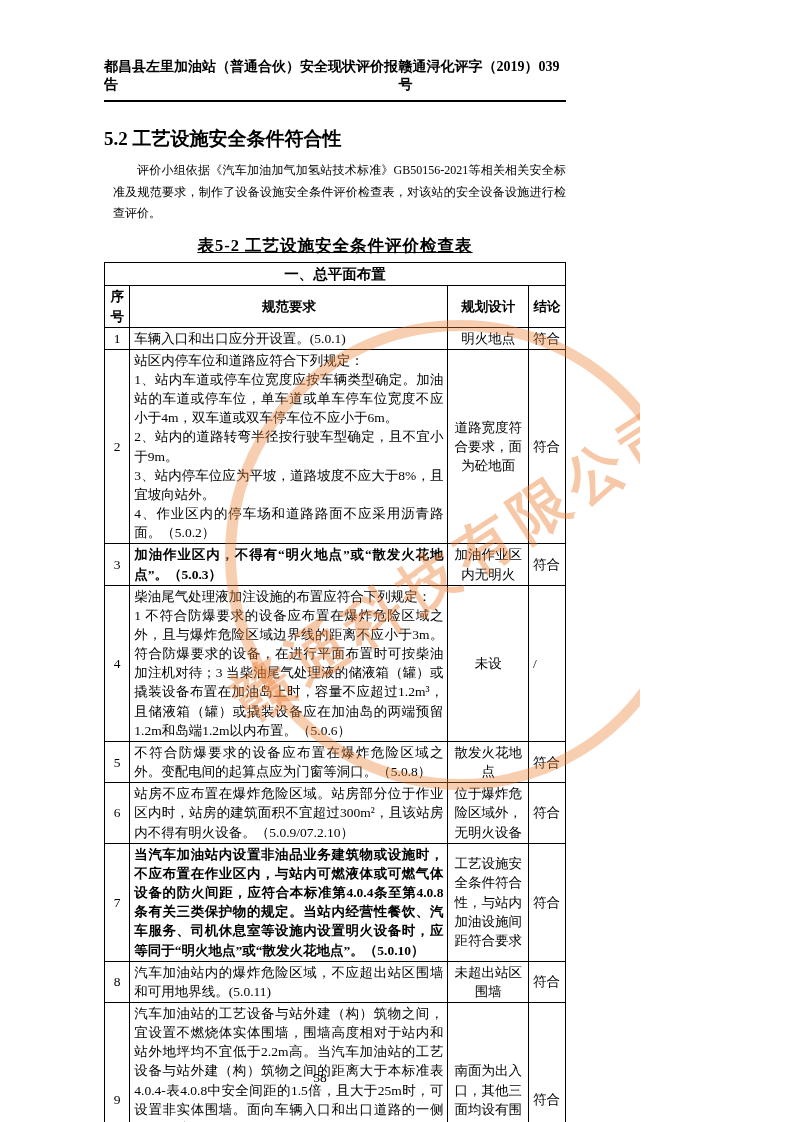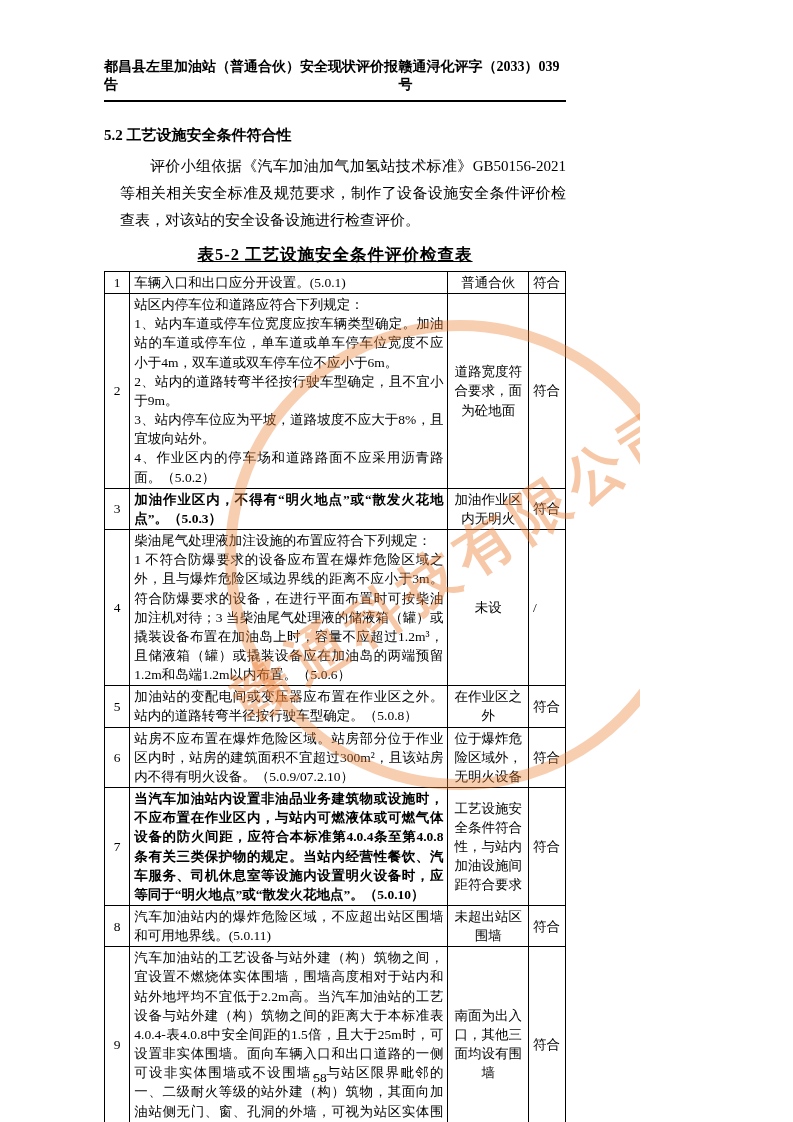--- a/index.html
+++ b/index.html
@@ -13,27 +13,27 @@
     color:#000;
     overflow:hidden;
   }
   .header{
     display:flex;justify-content:space-between;align-items:flex-end;
     font-size:14px;font-weight:bold;
     padding-bottom:6px;
     border-bottom:2px solid #000;
   }
   .section-title{
-    font-size:15px;font-weight:bold;
+    font-size:19px;font-weight:bold;
     margin:24px 0 8px 0;
   }
   .para{
-    font-size:15px;line-height:1.8;
+    font-size:12px;line-height:1.8;
     text-indent:2em;text-align:justify;
-    margin:0 0 10px 16px;
+    margin:0 0 10px 9px;
   }
   .tbl-title{
     font-size:16.5px;font-weight:bold;text-align:center;
     margin:8px 0 5px 0;letter-spacing:1px;text-decoration:underline;
   }
   table.eval{
     width:100%;border-collapse:collapse;table-layout:fixed;
     font-size:13.5px;
   }
   table.eval th,table.eval td{
@@ -72,43 +72,52 @@
     white-space:nowrap;
   }
 </style>
 </head>
 <body>
 
 <div class="page">
 
   <div class="header">
     <span>都昌县左里加油站（普通合伙）安全现状评价报告</span>
-    <span>赣通浔化评字（2033）039号</span>
+    <span>赣通浔化评字（2019）039号</span>
   </div>
 
   <div class="section-title">5.2 工艺设施安全条件符合性</div>
 
   <p class="para">评价小组依据《汽车加油加气加氢站技术标准》GB50156-2021等相关相关安全标准及规范要求，制作了设备设施安全条件评价检查表，对该站的安全设备设施进行检查评价。</p>
 
   <div class="tbl-title">表5-2  工艺设施安全条件评价检查表</div>
 
   <table class="eval">
     <colgroup>
       <col style="width:5.5%">
       <col style="width:69%">
       <col style="width:17.5%">
       <col style="width:8%">
     </colgroup>
     <thead>
+      <tr>
+        <th class="sec" colspan="4">一、总平面布置</th>
+      </tr>
+      <tr class="colhead">
+        <th>序号</th>
+        <th>规范要求</th>
+        <th>规划设计</th>
+        <th>结论</th>
+      </tr>
     </thead>
     <tbody>
         <tr>
           <td class="c-no">1</td>
           <td class="c-req">车辆入口和出口应分开设置。(5.0.1)</td>
-          <td class="c-design">普通合伙</td>
+          <td class="c-design">明火地点</td>
           <td class="c-concl">符合</td>
         </tr>
         <tr>
           <td class="c-no">2</td>
           <td class="c-req">站区内停车位和道路应符合下列规定：
 1、站内车道或停车位宽度应按车辆类型确定。加油站的车道或停车位，单车道或单车停车位宽度不应小于4m，双车道或双车停车位不应小于6m。
 2、站内的道路转弯半径按行驶车型确定，且不宜小于9m。
 3、站内停车位应为平坡，道路坡度不应大于8%，且宜坡向站外。
 4、作业区内的停车场和道路路面不应采用沥青路面。（5.0.2）</td>
           <td class="c-design">道路宽度符合要求，面为砼地面</td>
@@ -122,22 +131,22 @@
         </tr>
         <tr>
           <td class="c-no">4</td>
           <td class="c-req">柴油尾气处理液加注设施的布置应符合下列规定：
 1 不符合防爆要求的设备应布置在爆炸危险区域之外，且与爆炸危险区域边界线的距离不应小于3m。符合防爆要求的设备，在进行平面布置时可按柴油加注机对待；3 当柴油尾气处理液的储液箱（罐）或撬装设备布置在加油岛上时，容量不应超过1.2m³，且储液箱（罐）或撬装设备应在加油岛的两端预留1.2m和岛端1.2m以内布置。（5.0.6）</td>
           <td class="c-design">未设</td>
           <td class="c-concl">/</td>
         </tr>
         <tr>
           <td class="c-no">5</td>
-          <td class="c-req">加油站的变配电间或变压器应布置在作业区之外。站内的道路转弯半径按行驶车型确定。（5.0.8）</td>
-          <td class="c-design">在作业区之外</td>
+          <td class="c-req">不符合防爆要求的设备应布置在爆炸危险区域之外。变配电间的起算点应为门窗等洞口。（5.0.8）</td>
+          <td class="c-design">散发火花地点</td>
           <td class="c-concl">符合</td>
         </tr>
         <tr>
           <td class="c-no">6</td>
           <td class="c-req">站房不应布置在爆炸危险区域。站房部分位于作业区内时，站房的建筑面积不宜超过300m²，且该站房内不得有明火设备。（5.0.9/07.2.10）</td>
           <td class="c-design">位于爆炸危险区域外，无明火设备</td>
           <td class="c-concl">符合</td>
         </tr>
         <tr>
           <td class="c-no">7</td>

